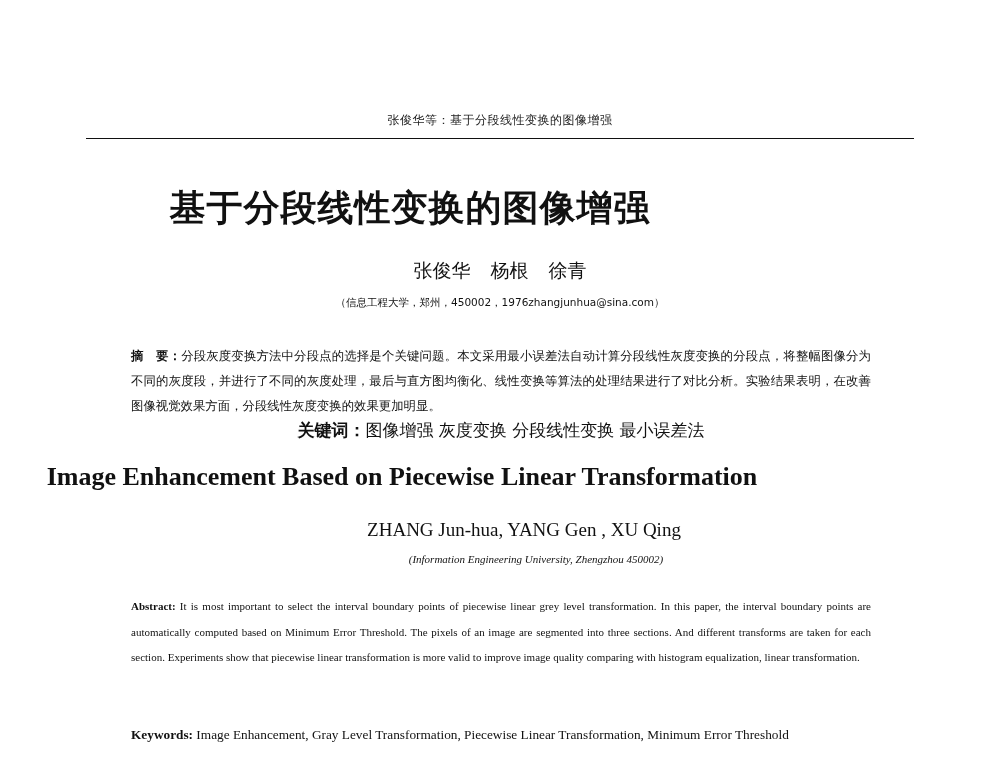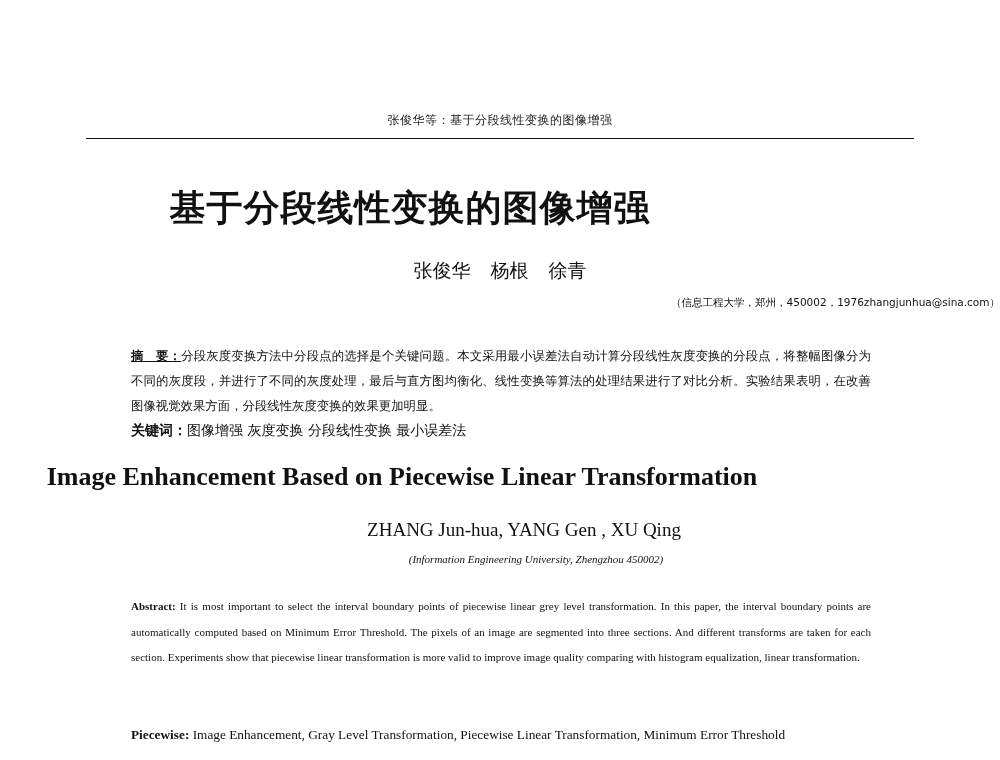--- a/index.html
+++ b/index.html
@@ -53,46 +53,46 @@
       text-align: center;
       font-size: 19px;
       word-spacing: 14px;
       font-family: "DejaVu Serif", serif;
     }
     .cn-affiliation {
       position: absolute;
       left: 0;
       width: 1000px;
       top: 296px;
-      text-align: right;
+      text-align: center;
       font-size: 10.5px;
       font-family: "DejaVu Sans", sans-serif;
     }
     .cn-abstract {
       position: absolute;
       left: 131px;
       width: 740px;
       top: 343px;
       font-size: 12.4px;
       line-height: 25px;
       font-family: "DejaVu Sans", sans-serif;
       text-align: justify;
     }
     .cn-abstract .label {
       font-weight: bold;
-      text-decoration: underline;
     }
     .cn-keywords {
       position: absolute;
       left: 131px;
       width: 740px;
       top: 418px;
-      font-size: 14px;
+      font-size: 17px;
       line-height: 25px;
       font-family: "DejaVu Sans", sans-serif;
+      text-align: center;
     }
     .cn-keywords .label { font-weight: bold; }
     .en-title {
       position: absolute;
       left: 0;
       width: 804px;
       top: 462px;
       text-align: center;
       font-size: 26px;
       font-weight: bold;
@@ -161,14 +161,14 @@
 </div>
 
 <div class="en-title">Image Enhancement Based on Piecewise Linear Transformation</div>
 <div class="en-authors">ZHANG Jun-hua, YANG Gen , XU Qing</div>
 <div class="en-affiliation">(Information Engineering University, Zhengzhou 450002)</div>
 
 <div class="en-abstract">
   <span class="label">Abstract:</span><span> It is most important to select the interval boundary points of piecewise linear grey level transformation. In this paper, the interval boundary points are automatically computed based on Minimum Error Threshold. The pixels of an image are segmented into three sections.  And different transforms are taken for each section. Experiments show that piecewise linear transformation is more valid to improve image quality comparing with histogram equalization, linear transformation.</span>
 </div>
 <div class="en-keywords">
-  <span class="label">Piecewise:</span><span> Image Enhancement, Gray Level Transformation, Piecewise Linear Transformation, Minimum Error Threshold</span>
+  <span class="label">Keywords:</span><span> Image Enhancement, Gray Level Transformation, Piecewise Linear Transformation, Minimum Error Threshold</span>
 </div>
 
 </body></html>

